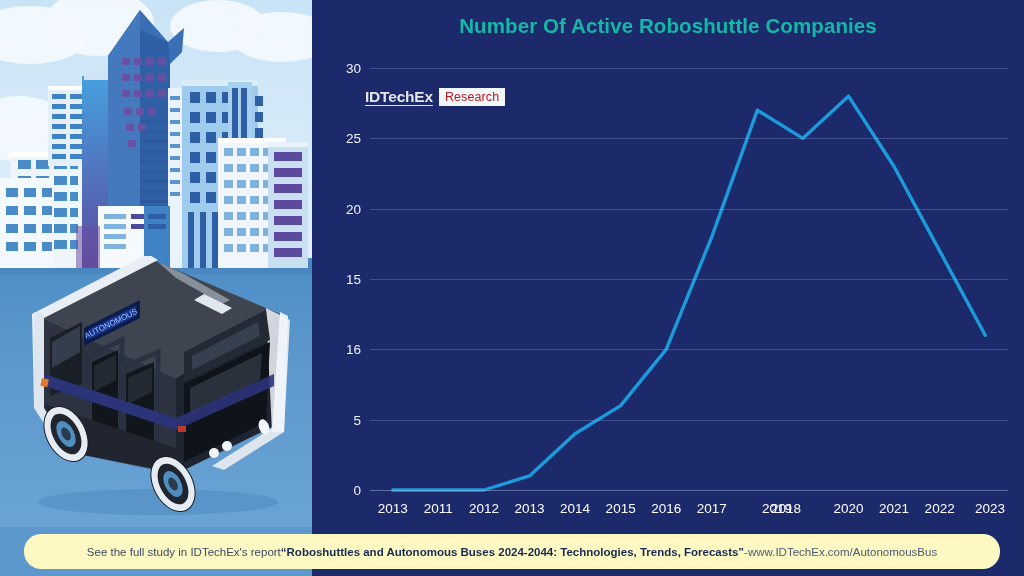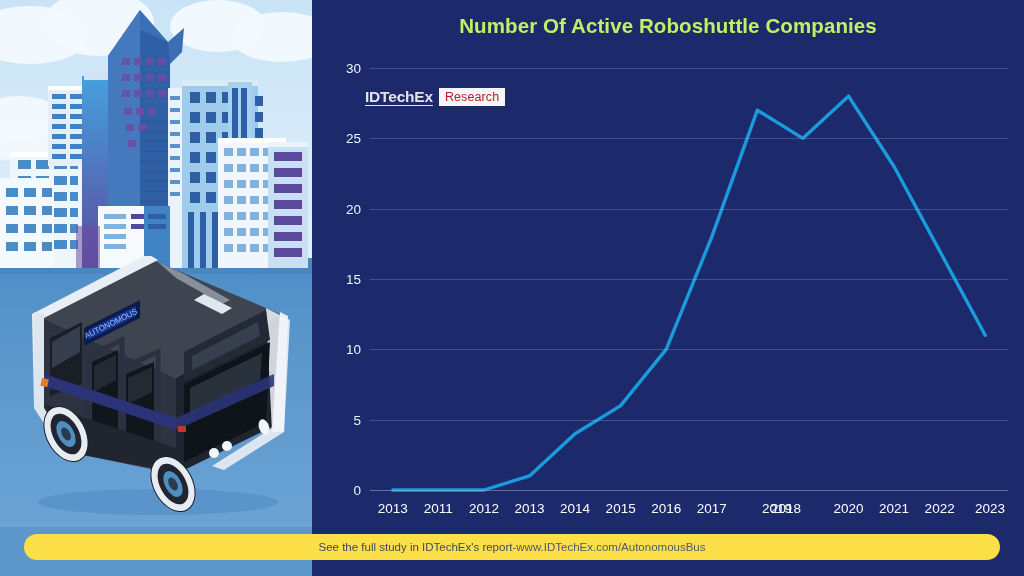--- a/index.html
+++ b/index.html
@@ -35,21 +35,21 @@
 
   
   .chart-panel {
     position:absolute; left:312px; top:0;
     width:712px; height:527px;
     background:#1c2a6b;
   }
   .chart-title {
     position:absolute; left:0; top:14px; width:712px;
     text-align:center;
-    font-size:20.5px; font-weight:bold; color:#bef264;
+    font-size:20.5px; font-weight:bold; color:#14b8a6;
     letter-spacing:.1px;
   }
   .logo-badge {
     position:absolute; left:53px; top:88px;
     display:flex; align-items:center; gap:6px;
   }
   .logo-idtechex {
     font-size:15.5px; font-weight:bold; color:#e5e5e5;
     text-decoration:underline; text-underline-offset:3px;
     letter-spacing:-.2px;
@@ -87,22 +87,22 @@
   .footer-strip {
     position:absolute; left:0; top:527px; width:1024px; height:49px;
     background:#1c2a6b;
   }
   .footer-strip .leftfill {
     position:absolute; left:0; top:0; width:312px; height:49px;
     background:#5d98cd;
   }
   .footer-pill {
     position:absolute; left:24px; top:7px;
-    width:976px; height:26px;
-    background:#fde047;
+    width:976px; height:35px;
+    background:#fef9c3;
     border-radius:17px;
     display:flex; align-items:center; justify-content:center;
     font-size:11.5px; color:#3a4a63;
     white-space:nowrap;
   }
   .footer-pill b { color:#172a53; font-weight:bold; }
   .footer-pill .u { color:#4a5a74; }
 </style>
 </head>
 <body>
@@ -434,21 +434,21 @@
     <div class="plot" id="plot">
 
       <svg class="series" id="series-svg" viewBox="0 0 638 422" preserveAspectRatio="none">
         <polyline id="series-poly" fill="none" stroke="#1b9bdc" stroke-width="3.4" stroke-linejoin="round" stroke-linecap="round" vector-effect="non-scaling-stroke" points="22.79,422.00 68.36,422.00 113.93,422.00 159.50,407.93 205.07,365.73 250.64,337.60 296.21,281.33 341.79,168.80 387.36,42.20 432.93,70.33 478.50,28.13 524.07,98.47 569.64,182.87 615.21,267.27"></polyline>
       </svg>
     <div class="gridline axis0" style="top: 422px;"></div>
         <div class="ytick" style="top: 422px;">0</div>
         <div class="gridline" style="top: 351.667px;"></div>
         <div class="ytick" style="top: 351.667px;">5</div>
         <div class="gridline" style="top: 281.333px;"></div>
-        <div class="ytick" style="top: 281.333px;">10</div>
+        <div class="ytick" style="top: 281.333px;">16</div>
         <div class="gridline" style="top: 211px;"></div>
         <div class="ytick" style="top: 211px;">15</div>
         <div class="gridline" style="top: 140.667px;"></div>
         <div class="ytick" style="top: 140.667px; text-align: center;">20</div>
         <div class="gridline" style="top: 70.3333px;"></div>
         <div class="ytick" style="top: 70.3333px;">25</div>
         <div class="gridline" style="top: 0px;"></div>
         <div class="ytick" style="top: 0px;">30</div>
         <div class="xtick" style="left: 22.7857px;">2013</div>
         <div class="xtick" style="left: 68.3571px;">2011</div>
@@ -464,17 +464,18 @@
         <div class="xtick" style="left: 524.071px;">2021</div>
         <div class="xtick" style="left: 569.643px;">2022</div>
         <div class="xtick" style="left: 620px;">2023</div>
       </div>
   </div>
 
   <div class="footer-strip">
     <div class="leftfill"></div>
     <div class="footer-pill">
       <span>See the full study in IDTechEx's report </span>
+      <b>“Roboshuttles and Autonomous Buses 2024-2044: Technologies, Trends, Forecasts”</b>
       <span class="u"> - </span>
       <span class="u">www.IDTechEx.com/AutonomousBus</span>
     </div>
   </div>
 </div>
 
 </body></html>

